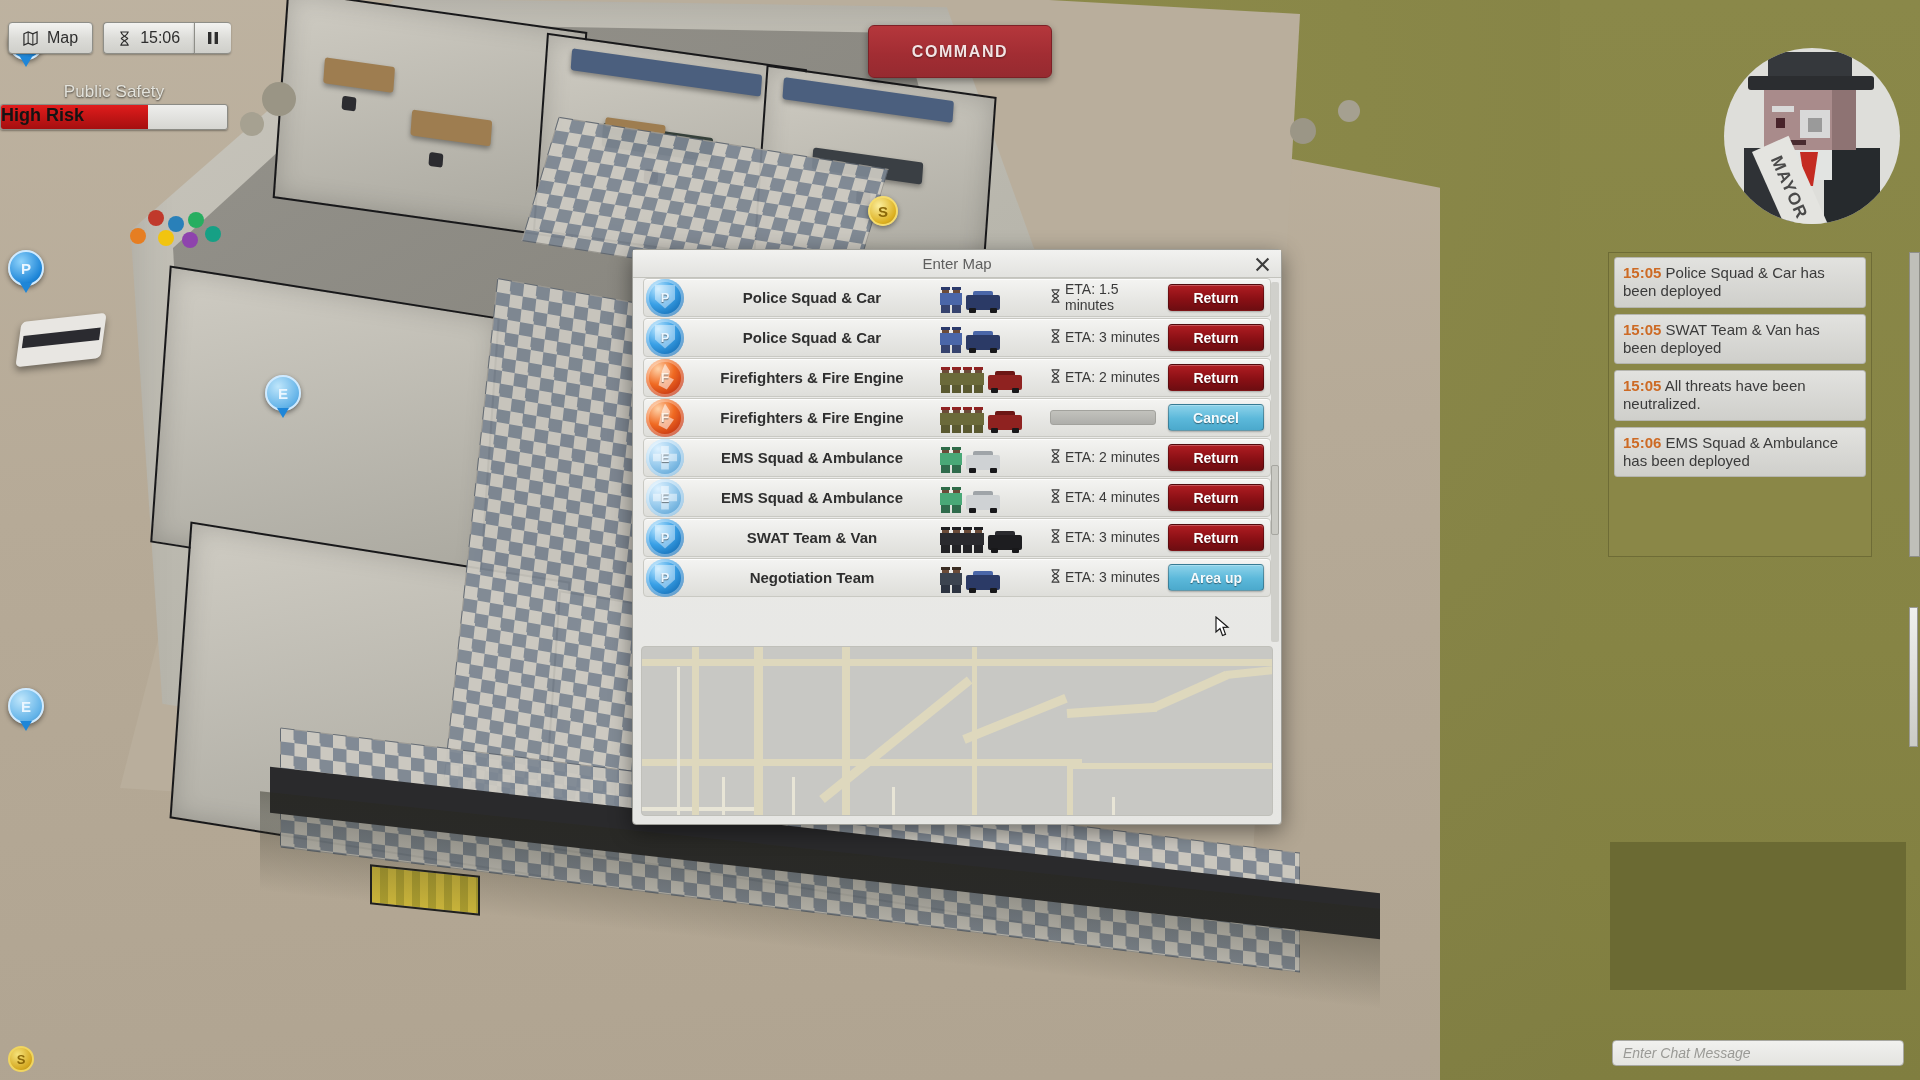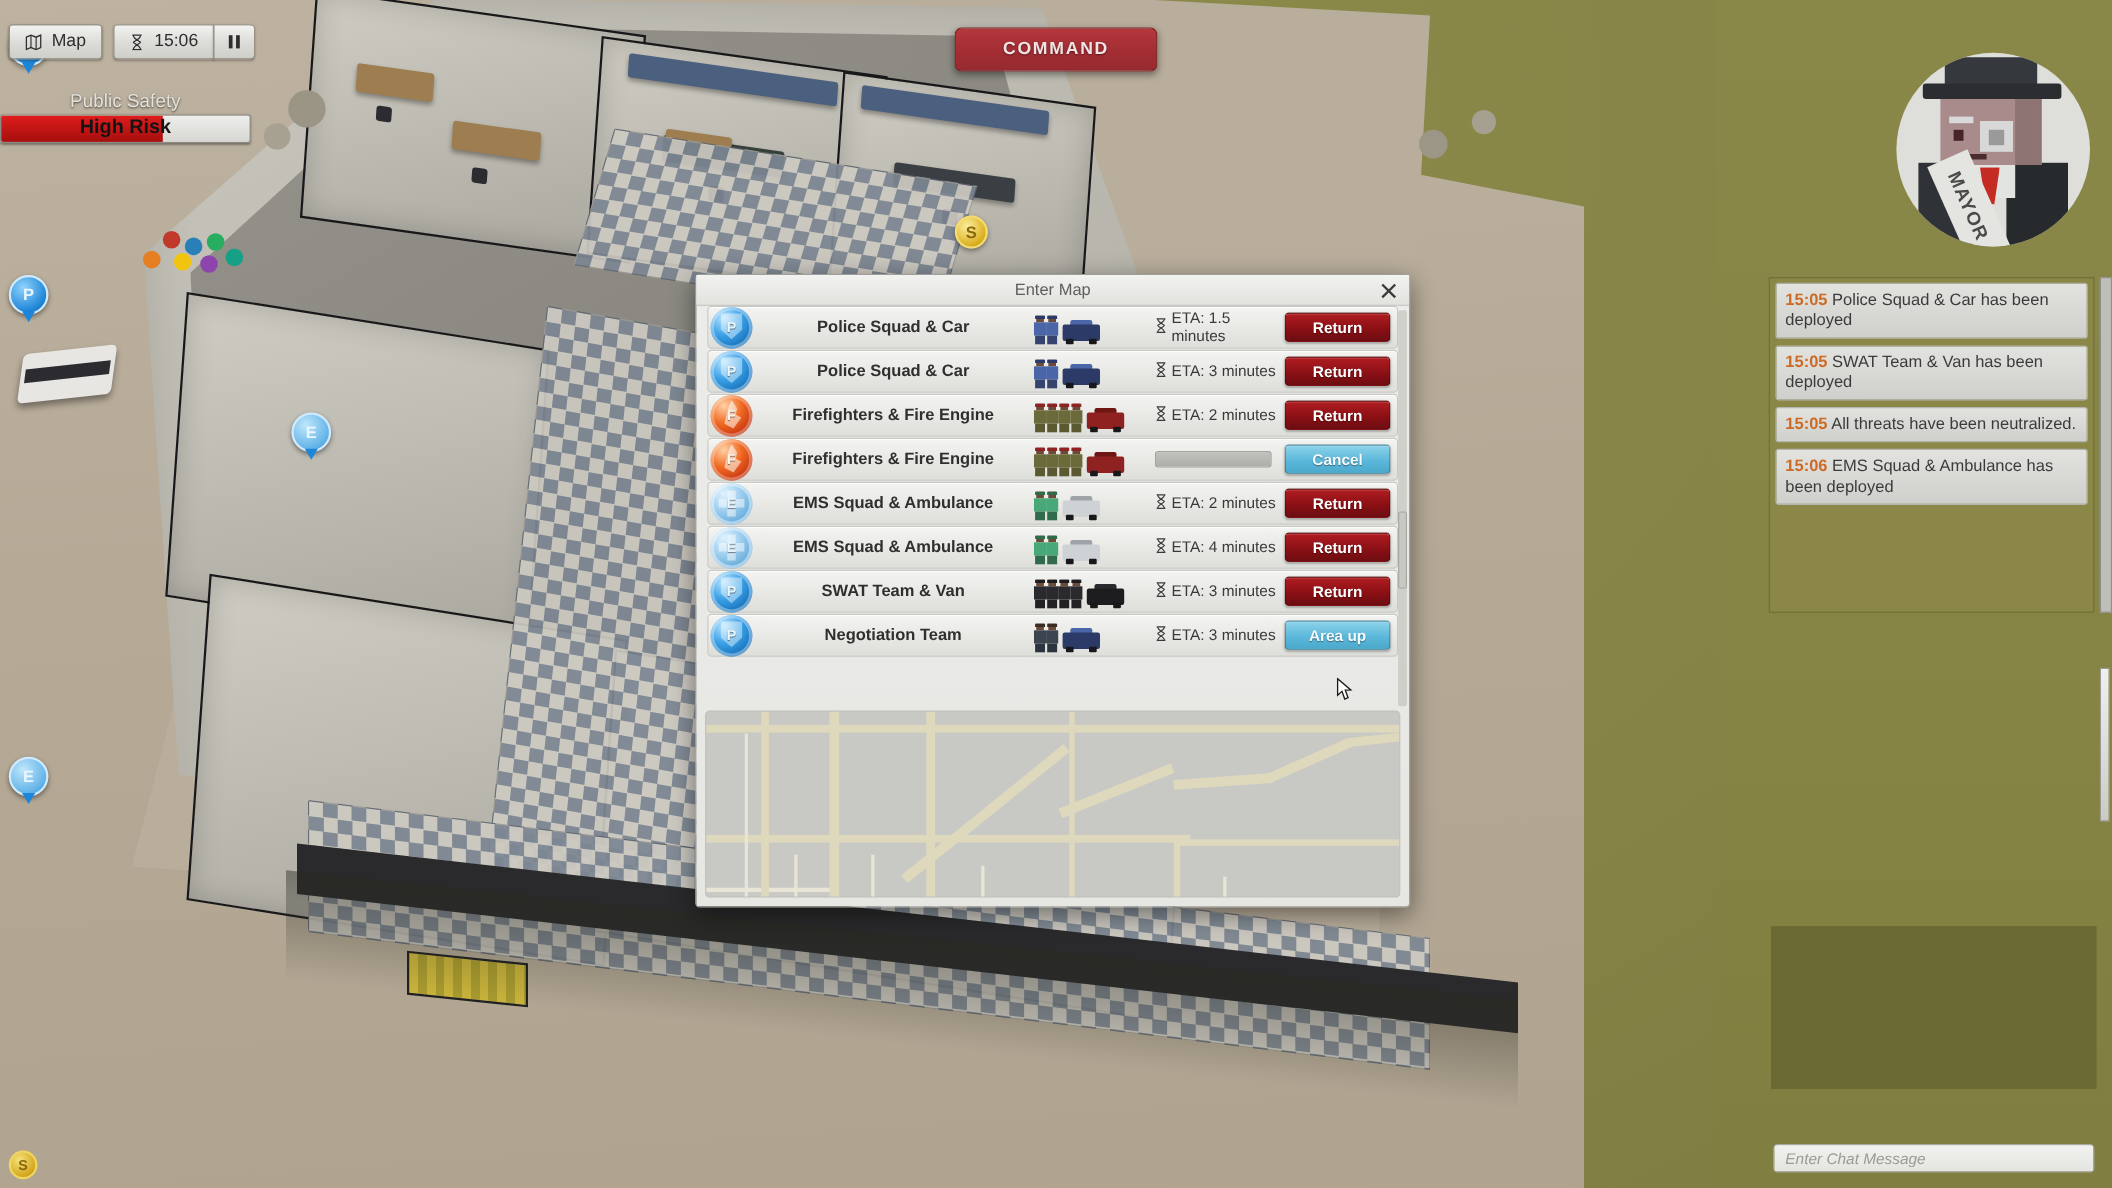--- a/index.html
+++ b/index.html
@@ -172,27 +172,27 @@
   .meter-bar {
     position:relative; width:228px; height:26px; margin:2px 0 10px 0;
     background: linear-gradient(180deg,#eeeeec,#d6d6d2);
     border:1px solid #8b8b85; border-radius:3px; overflow:hidden;
     box-shadow:0 1px 2px rgba(0,0,0,.35);
   }
   .meter-fill { position:absolute; left:0; top:0; bottom:0; }
   .meter-fill.red  { background: linear-gradient(180deg,#e01c1c,#a50f0f); }
   .meter-fill.yel  { background: linear-gradient(180deg,#e4e411,#c9c90a); }
   .meter-text {
-    position:relative; z-index:2; text-align:center; line-height:26px;
+    position:relative; z-index:2; line-height:26px;
     font: bold 18px "Liberation Sans", sans-serif; color:#141414;
   }
 
   
   .command-btn {
-    position:absolute; left:868px; top:25px; width:184px; height:40px;
+    position:absolute; left:868px; top:25px; width:184px; height:53px;
     background: linear-gradient(180deg,#b5373c 0%,#a22d33 55%,#962a30 100%);
     border-radius:6px; border:1px solid #7d2026;
     display:flex; align-items:center; justify-content:center;
     font: bold 16px "Liberation Sans", sans-serif; letter-spacing:1.6px;
     color:#f2e4e4; text-shadow:0 1px 2px rgba(0,0,0,.45);
     box-shadow:0 3px 7px rgba(0,0,0,.4);
   }
 
   
   .coin {
@@ -234,21 +234,21 @@
   .av-tie    {position:absolute;left:76px;top:104px;width:18px;height:34px;background:#c42b22;clip-path:polygon(0 0,100% 0,72% 100%,28% 100%);}
   .av-sash   {position:absolute;left:28px;top:104px;width:40px;height:96px;background:#e4e4e0;transform:rotate(-24deg);transform-origin:top left;}
   .av-sash span{
     position:absolute;left:-3px;top:26px;width:44px;
     font: bold 17px "Liberation Sans", sans-serif; color:#4a4a4a;
     text-align:center; letter-spacing:1px;
     transform: rotate(90deg);
   }
 
   .log-panel {
-    position:absolute; left:1608px; top:252px; width:296px; height:305px;
+    position:absolute; left:1608px; top:252px; width:264px; height:305px;
     border:1px solid #6e6c36; background:#8a8747;
     padding:4px 5px;
   }
   .log-item {
     background: linear-gradient(180deg,#e2e2df,#cfcfcb);
     border:1px solid #b5b5af; border-radius:3px;
     margin-bottom:6px; padding:6px 8px;
     font-size:15px; color:#3b3b3b; line-height:1.22;
   }
   .log-time { color:#cd6a24; font-weight:bold; }

